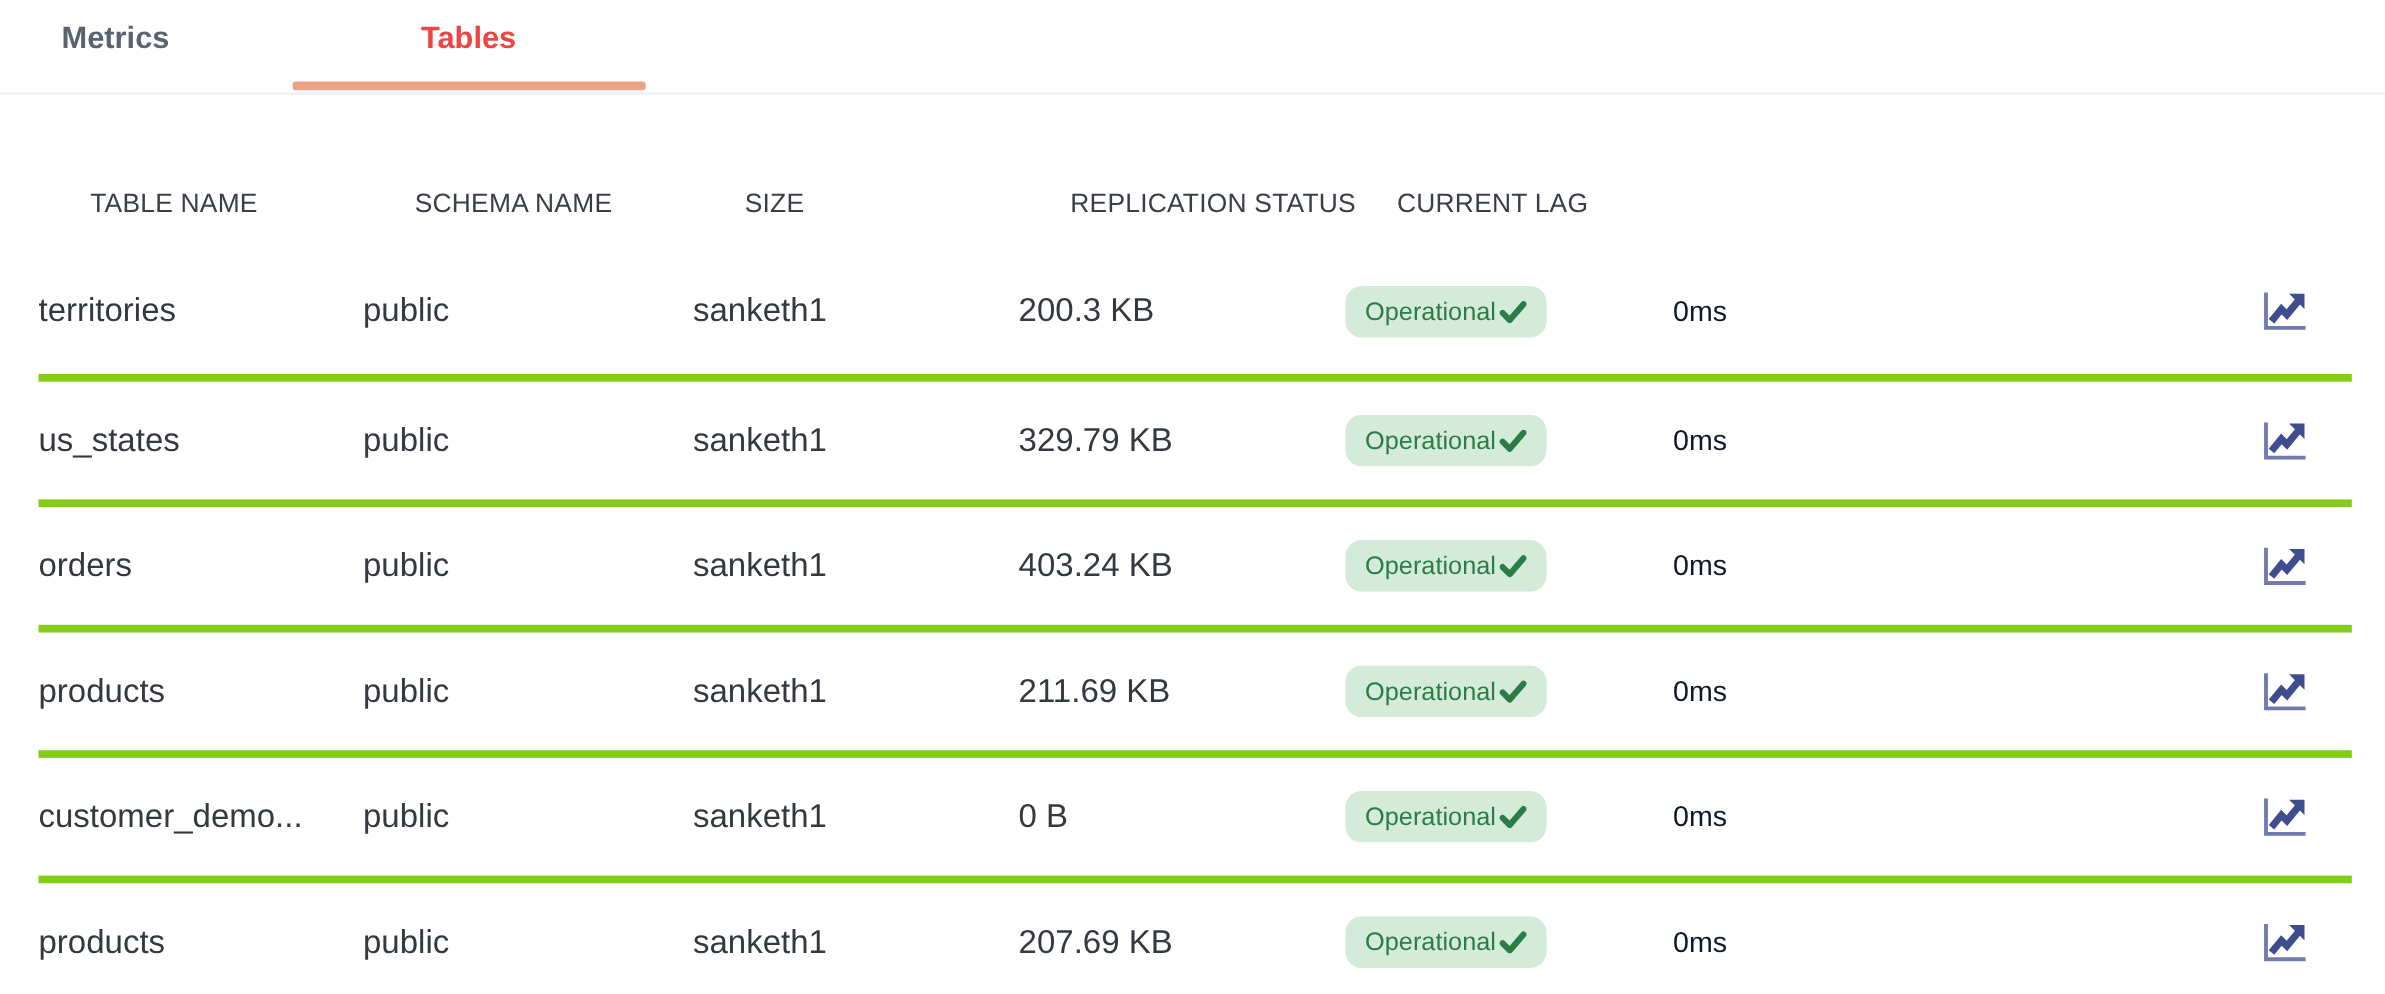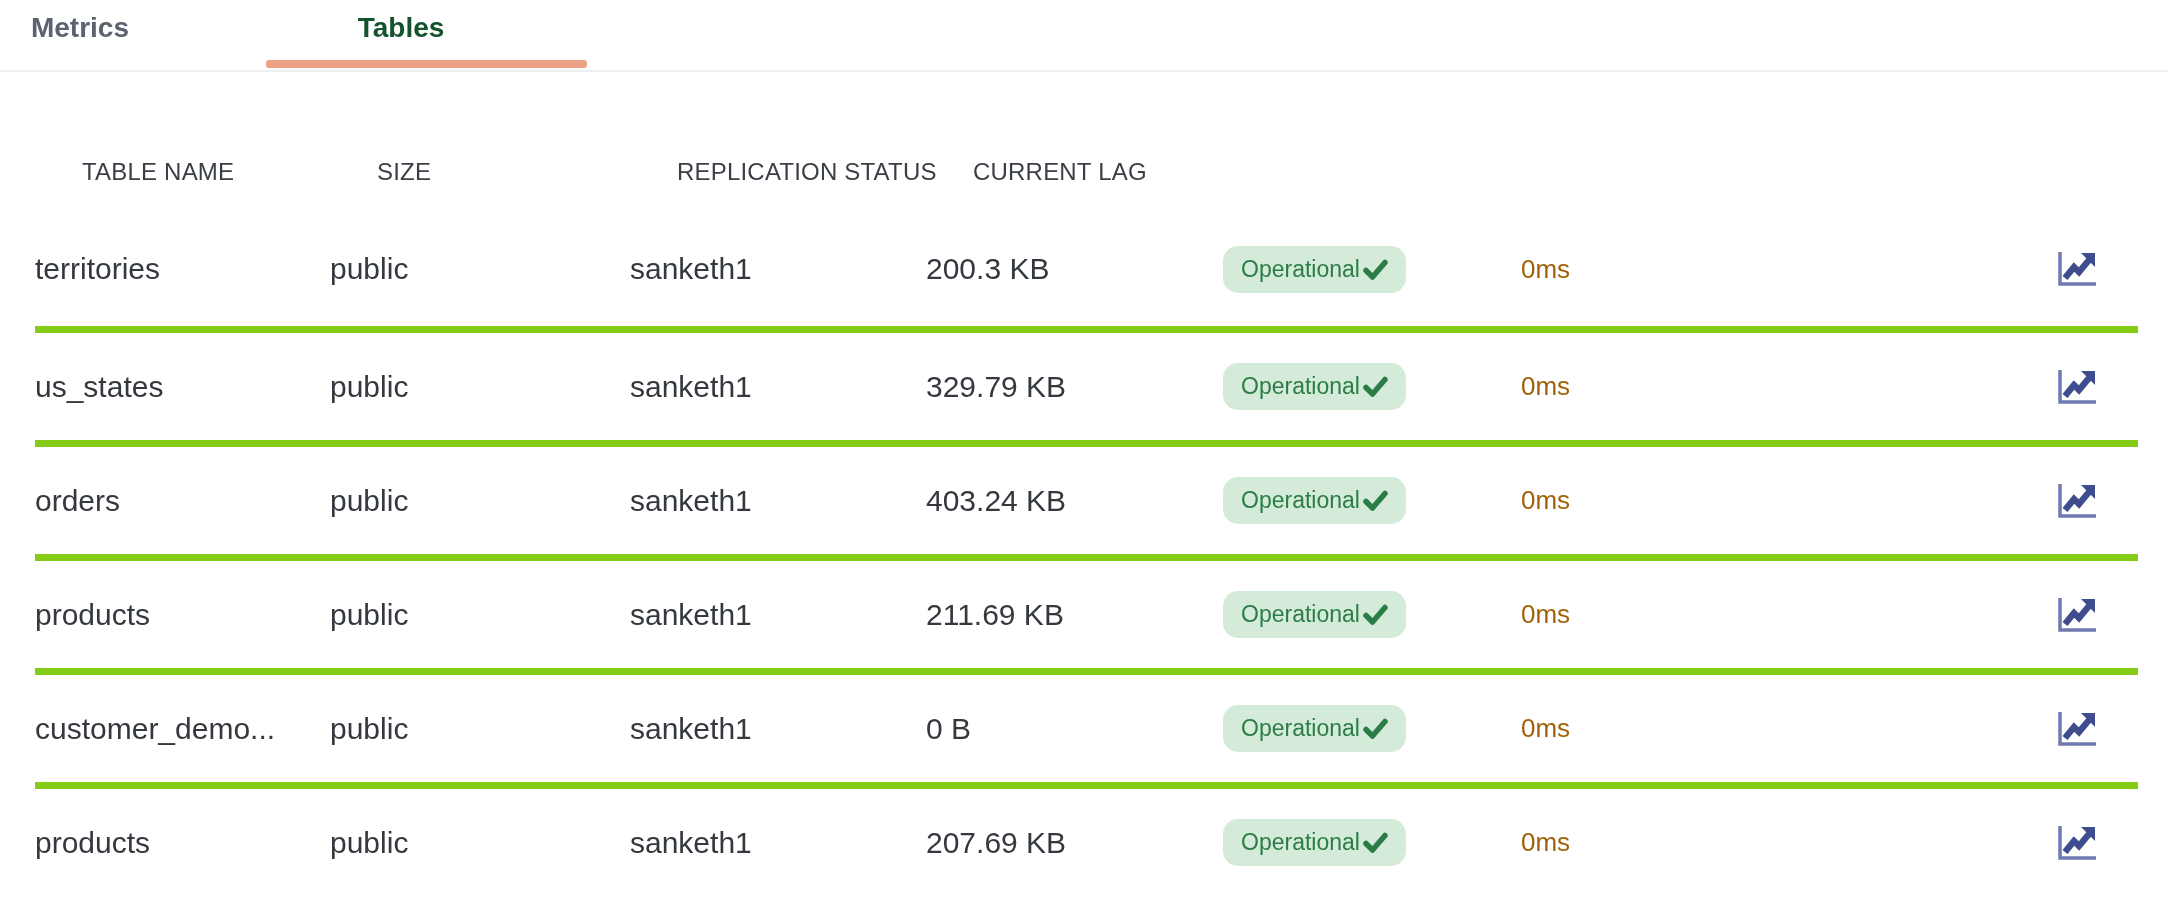--- a/index.html
+++ b/index.html
@@ -9,33 +9,34 @@
     background: #ffffff;
     font-family: "Liberation Sans", sans-serif;
     overflow: hidden;
   }
 
   
   .tabbar {
     position: relative;
     display: flex;
     align-items: center;
-    height: 72px;
+    height: 86px;
+    padding-left: 25px;
     padding-bottom: 14px;
     border-bottom: 2px solid #edeff2;
   }
   .tab {
     font-size: 28px;
     font-weight: 600;
     text-align: center;
     cursor: pointer;
     white-space: nowrap;
   }
   .tab-metrics { width: 160px; color: #5c6370; }
-  .tab-tables  { width: 320px; margin-left: 81px; color: #14532d; }
+  .tab-tables  { width: 320px; margin-left: 81px; color: #ef4444; }
   .tab-underline {
     position: absolute;
     left: 266px;
     bottom: 2px;
     width: 321px;
     height: 8px;
     background: #eca284;
     border-radius: 3px;
   }
 
@@ -68,21 +69,21 @@
     font-size: 30px;
     color: #34383f;
     white-space: nowrap;
     overflow: hidden;
     text-overflow: ellipsis;
     padding-right: 20px;
   }
   .td-lag {
     font-size: 26px;
     font-weight: 500;
-    color: #a16207;
+    color: #0f172a;
   }
 
   
   .badge {
     display: inline-flex;
     align-items: center;
     gap: 3px;
     height: 47px;
     padding: 0 18px;
     border-radius: 15px;
@@ -111,20 +112,21 @@
 
 <div class="tabbar">
   <div class="tab tab-metrics">Metrics</div>
   <div class="tab tab-tables">Tables</div>
   <div class="tab-underline"></div>
 </div>
 
 <div class="table">
   <div class="thead">
     <div class="th">TABLE NAME</div>
+    <div class="th">SCHEMA NAME</div>
     <div class="th">SIZE</div>
     <div class="th">REPLICATION STATUS</div>
     <div class="th">CURRENT LAG</div>
     <div class="th"></div>
   </div>
   <div class="tbody">
   <div class="tr">
     <div class="td">territories</div>
     <div class="td">public</div>
     <div class="td">sanketh1</div>

